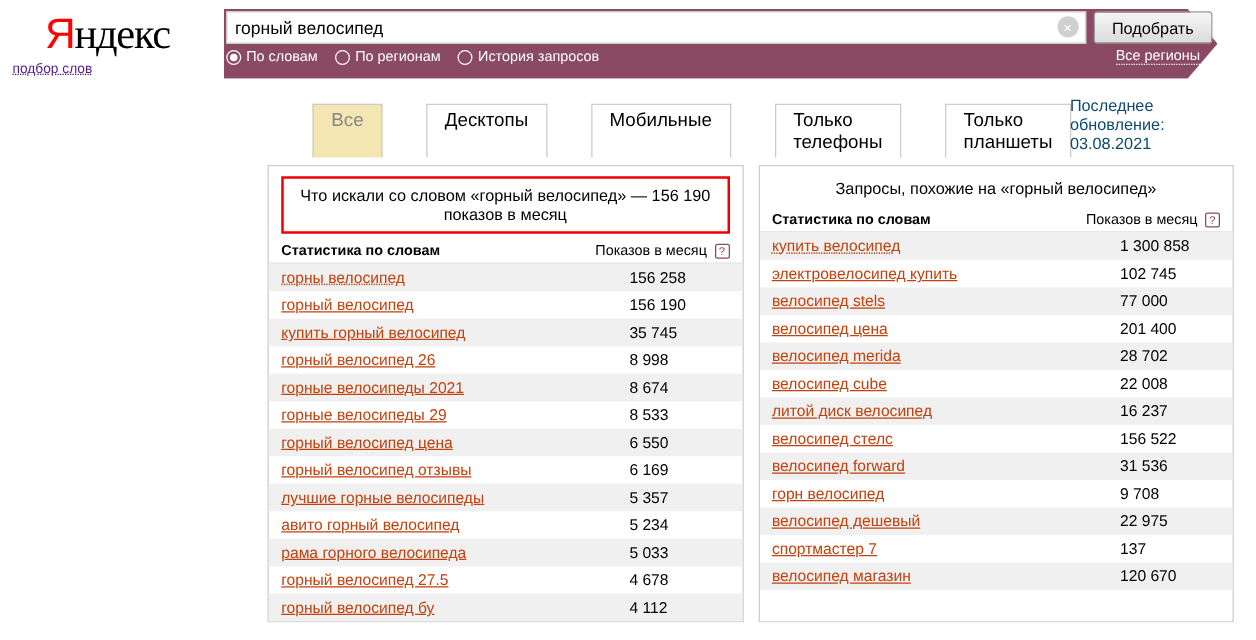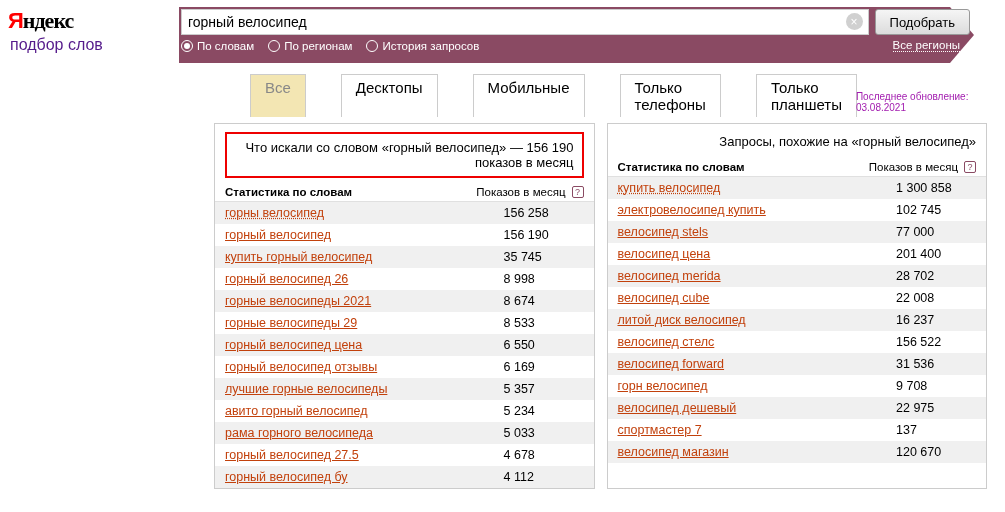--- a/index.html
+++ b/index.html
@@ -1,22 +1,22 @@
 <!DOCTYPE html>
 <html><head>
   <meta charset="utf-8">
   <style>
     * { margin:0; padding:0; box-sizing:border-box; font-family:Arial,Helvetica,sans-serif; }
     body { background:#fff; font-size:13px; color:#000; }
     .wrap { width:1005px; margin:0 auto; }
     .top { display:flex; align-items:flex-start; padding:6px 0 0 8px; }
     .logo-col { width:170px; display:flex; flex-direction:column; align-items:flex-start; padding-top:2px; }
-    .logo { font-family:"Times New Roman",serif; font-size:22px; font-weight:bold; letter-spacing:-1px; }
+    .logo { font-family:"Times New Roman",serif; font-size:34px; font-weight:normal; letter-spacing:-1px;margin-left:28px; }
     .logo-red { color:#f00; }
-    .tagline { font-size:16px; color:#551a8b; text-decoration-style:dotted; margin-top:2px; margin-left:2px; }
+    .tagline { font-size:11px; color:#551a8b; text-decoration:underline; text-decoration-style:dotted; margin-top:2px; margin-left:2px; }
 
     .search-col { flex:1; position:relative; }
     .search-arrow { position:absolute; left:1px; top:1px; width:calc(100% - 32px); height:56px;
       background:#8a4a63; z-index:0;
       clip-path:polygon(0 0, calc(100% - 24px) 0, 100% 50%, calc(100% - 24px) 100%, 0 100%); }
     .search-inner { position:relative; z-index:1; padding:3px 35px 0 3px; }
     .search-row { display:flex; gap:6px; }
     .search-box { position:relative; flex:1; }
     .search-input { width:100%; height:26px; padding:0 26px 0 6px; font-size:14px; border:1px solid #ccc; background:#fff; }
     .clear-icon { position:absolute; right:6px; top:4px; width:17px; height:17px; border-radius:50%; background:#d0d0d0; color:#fff; font-size:12px; display:flex; align-items:center; justify-content:center; cursor:pointer; }
@@ -25,25 +25,25 @@
     .radio-group { display:flex; gap:14px; }
     .radio-item { display:flex; align-items:flex-start; gap:4px; cursor:pointer; }
     .radio-dot { width:12px; height:12px; border:1px solid #fff; border-radius:50%; display:inline-flex; align-items:center; justify-content:center; }
     .radio-dot.on::after { content:""; width:6px; height:6px; border-radius:50%; background:#fff; display:block; }
     .regions-link { margin-left:auto; margin-right:4px; color:#fff; border-bottom:1px dotted #fff; cursor:pointer;text-align:right; }
 
     .tabs-row { padding:0 18px 0 214px; margin-top:16px; display:flex; align-items:flex-end; }
     .tabs { display:flex; }
     .tab { padding:4px 14px; font-size:15px; border:1px solid #ccc; border-bottom:none; margin-right:-1px; background:#fff; cursor:pointer;margin-left:36px; }
     .tab.active { color:#888; background:#f3e6b3; }
-    .updated { margin-left:auto; font-size:10px; color:#a21caf; padding-bottom:4px; }
+    .updated { margin-left:auto; font-size:13px; color:#0c4a6e; padding-bottom:4px; }
 
     .cols { display:flex; gap:12px; padding:0 18px 0 214px; margin-top:6px; }
     .panel { flex:1; border:1px solid #ccc; }
-    .panel-head { text-align:right; padding:10px 10px 8px; font-size:13px; }
+    .panel-head { text-align:center; padding:10px 10px 8px; font-size:13px; }
     .panel-head.boxed { margin:8px 10px 4px; border:2px solid #e00; padding:6px 8px; }
     .tbl-head { display:flex; padding:4px 10px 3px; border-bottom:1px solid #e0e0e0; font-size:11.5px; }
     .tbl-head .th-l { flex:1;font-weight:bold; }
     .tbl-head .th-r { display:flex; align-items:center; gap:6px; }
     .help-icon { width:12px; height:12px; border:1px solid #8a4a63; color:#8a4a63; display:inline-flex; align-items:center; justify-content:center; font-size:9px; border-radius:2px; cursor:pointer; }
     .row { display:flex; padding:3px 10px; font-size:12.5px; min-height:22px; align-items:center; }
     .row.alt { background:#f0f0f0; }
     .row .cell-l { flex:1; color:#c2410c; text-decoration:underline; cursor:pointer; }
     .row .cell-r { text-align:left; min-width:80px; }
     #left-body .row:first-child .cell-l,

